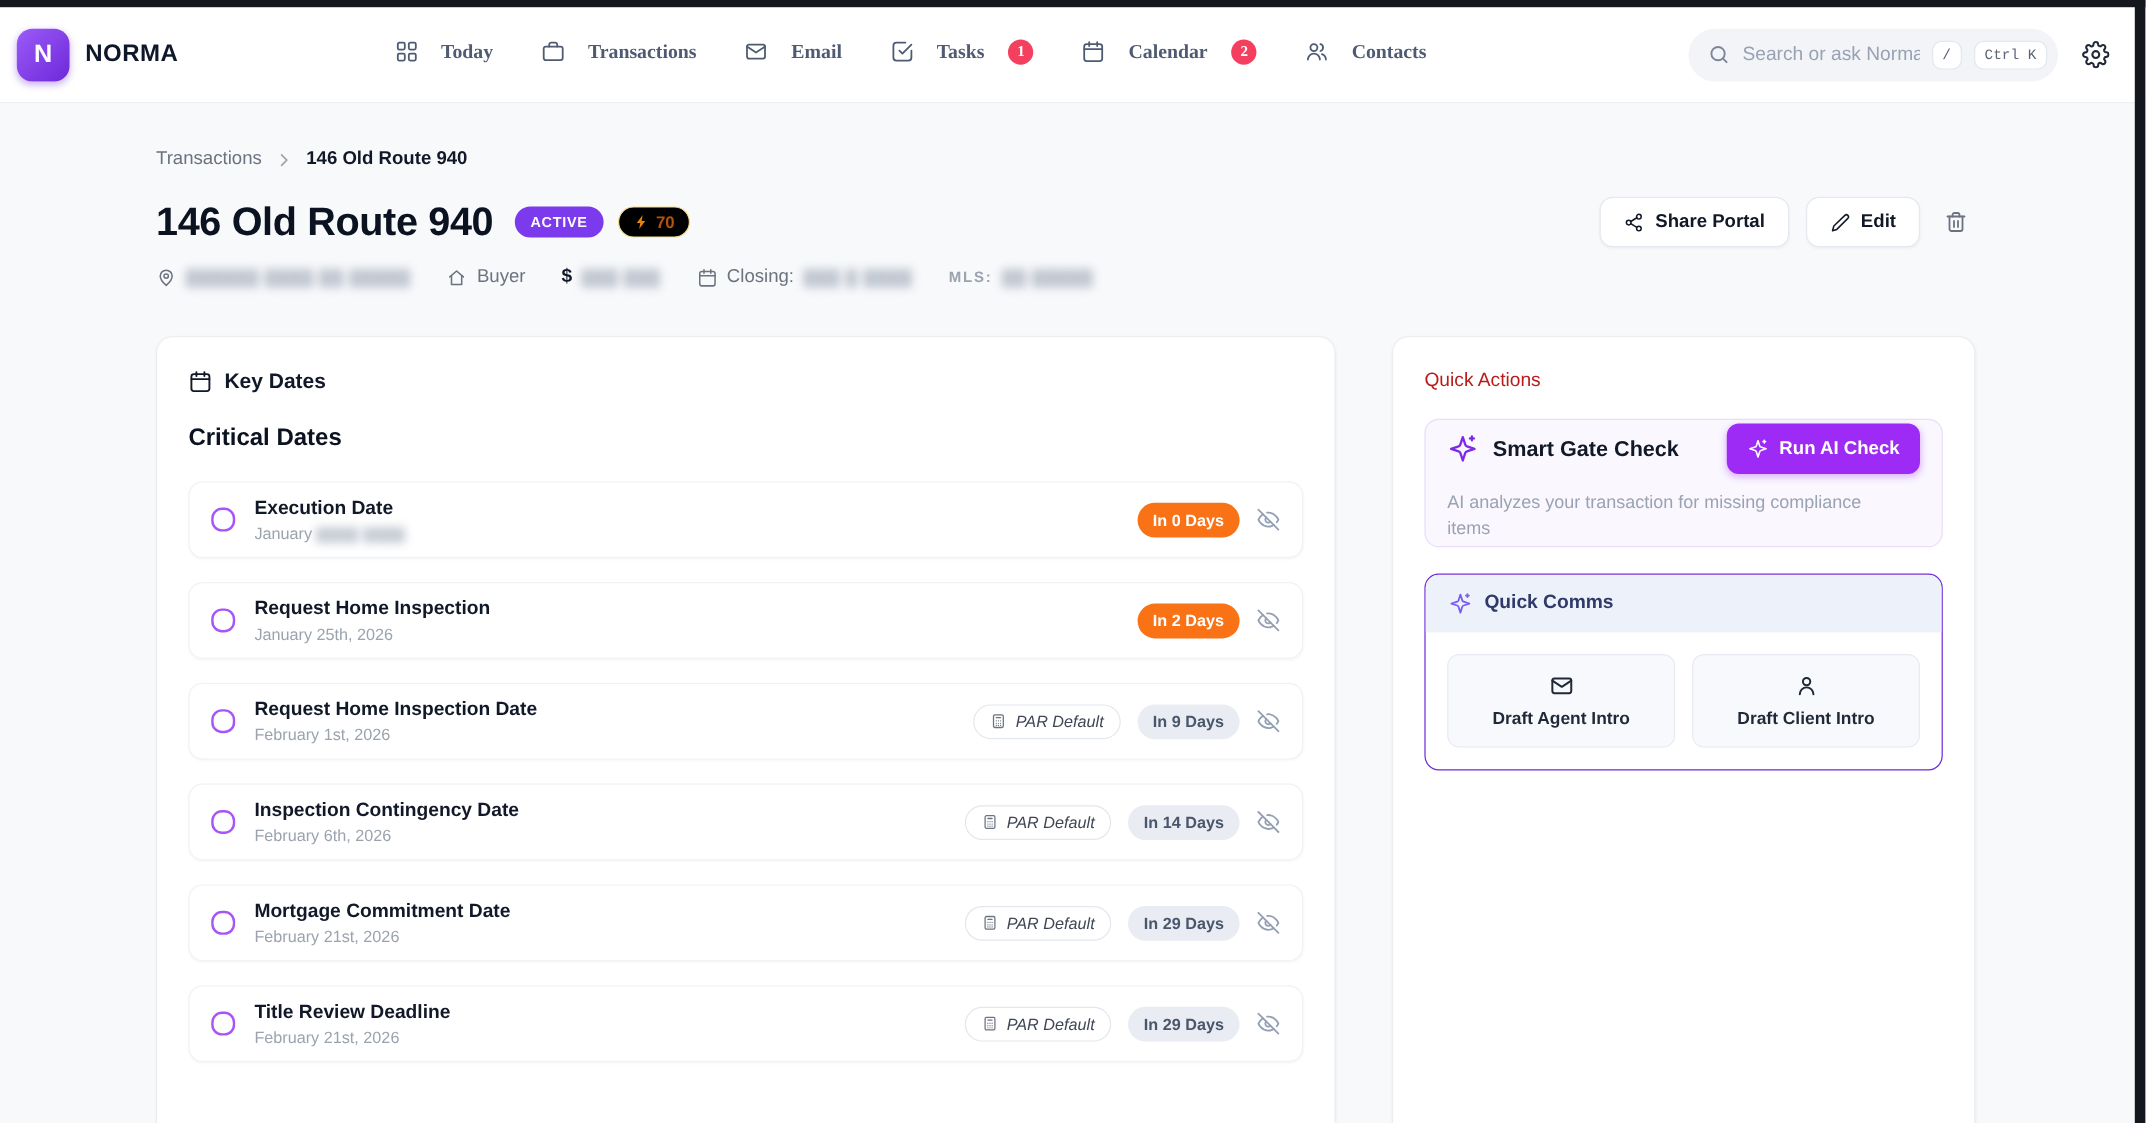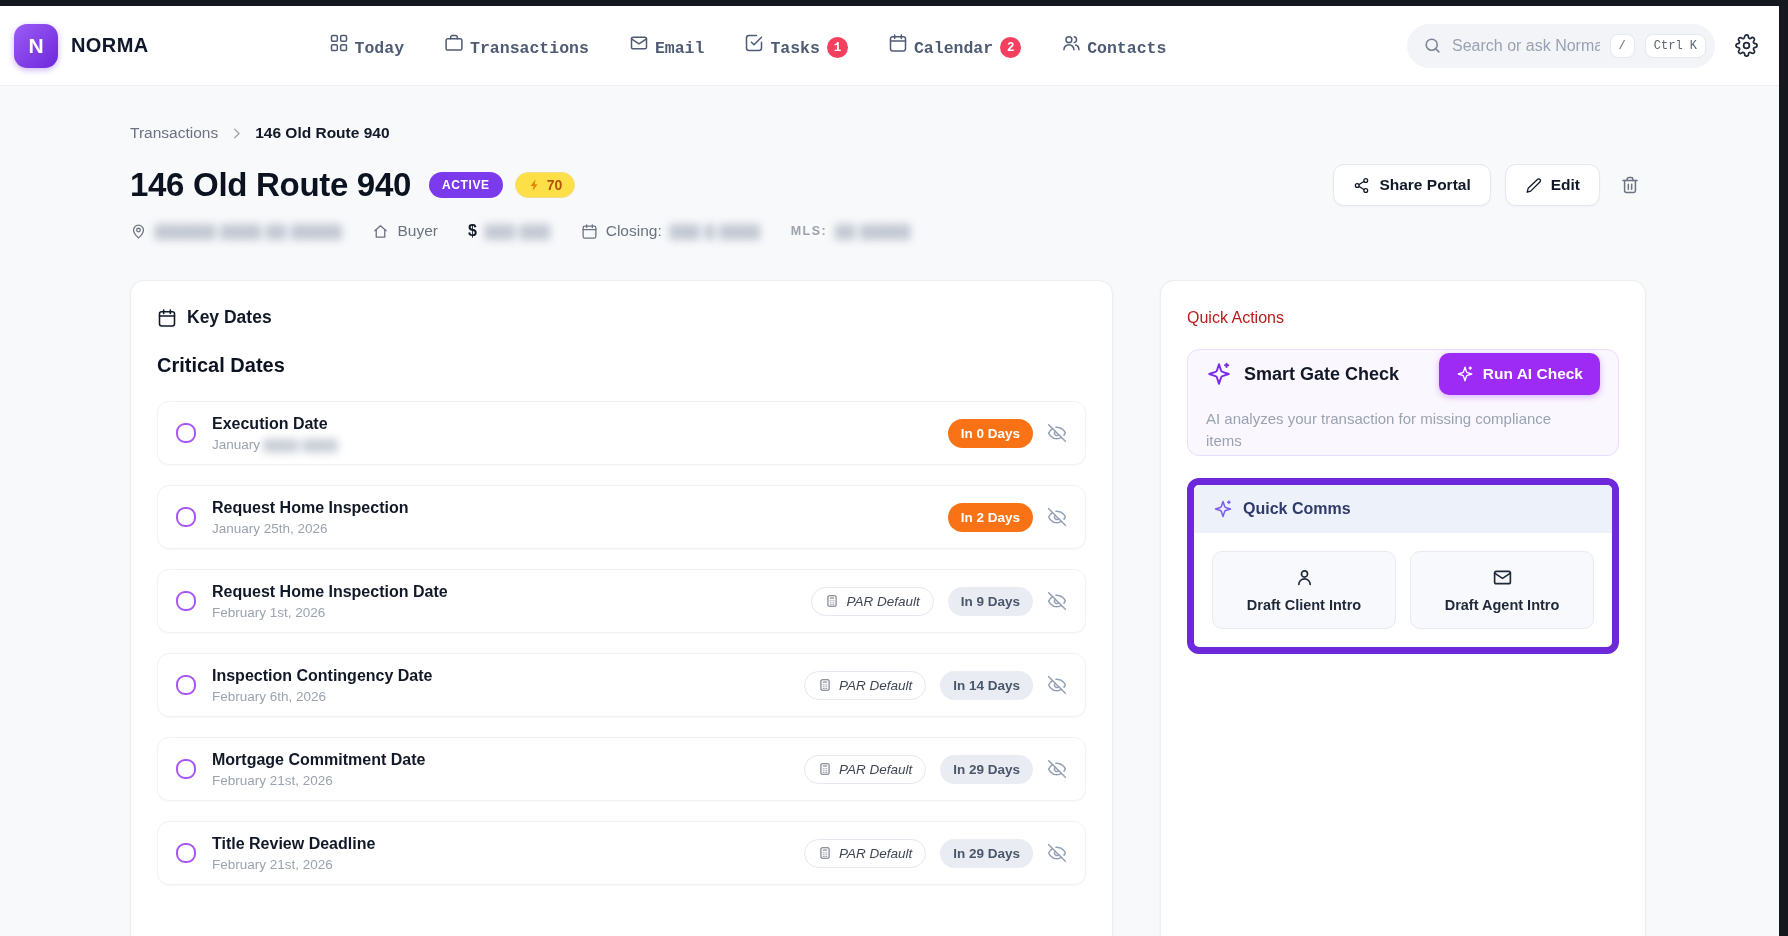--- a/index.html
+++ b/index.html
@@ -11,22 +11,22 @@
 
   
   .header { margin-top:6px; height:80px; background:#ffffff; border-bottom:1px solid #edeff3;
             display:flex; align-items:center; padding:0 30px 0 14px; }
   .logo-box { width:44px; height:44px; border-radius:13px; background:linear-gradient(135deg,#9b5bf7,#6d28d9);
               display:grid; place-items:center; color:#fff; font-size:21px; font-weight:800;
               box-shadow:0 2px 6px rgba(109,40,217,.35); }
   .brand-name { font-size:20px; font-weight:800; letter-spacing:.4px; color:#0f172a; margin-left:13px; }
 
   .nav { display:flex; align-items:center; gap:40px; margin-left:180px; margin-right:auto; }
-  .nav-item { display:flex; align-items:flex-end; gap:6px; color:#4e5b73; font-size:16.5px; font-weight:600;
-              background:none; border:none; cursor:pointer; font-family:Liberation Mono, monospace; }
+  .nav-item { display:flex; align-items:flex-start; gap:19px; color:#4e5b73; font-size:16.5px; font-weight:600;
+              background:none; border:none; cursor:pointer; font-family:Liberation Serif, serif; }
   .nav-item svg { width:20px; height:20px; }
   .nav-badge { background:#f43f5e; color:#fff; min-width:21px; height:21px; border-radius:50%;
                display:grid; place-items:center; font-size:12.5px; font-weight:700; padding:0 5px; margin-left:1px; }
 
   .search-pill { display:flex; align-items:center; gap:10px; background:#f2f4f8; border-radius:999px;
                  height:44px; padding:0 9px 0 16px; width:308px; }
   .search-pill svg { width:19px; height:19px; color:#7c8699; flex:none; }
   .search-input { border:none; background:transparent; outline:none; flex:1; min-width:0;
                   font-size:16px; color:#334155; font-family:inherit; }
   .search-input::placeholder { color:#99a2b2; }
@@ -39,21 +39,21 @@
   .content { padding:0 142px 0 130px; }
   .breadcrumb { margin-top:38px; display:flex; align-items:center; gap:11px; font-size:15.5px; }
   .crumb-parent { color:#6b7280; cursor:pointer; }
   .crumb-sep { color:#9ca3af; display:flex; } .crumb-sep svg { width:15px; height:15px; }
   .crumb-current { color:#111827; font-weight:700; }
 
   .title-row { margin-top:22px; display:flex; align-items:center; }
   .page-title { font-size:33px; font-weight:800; color:#0b1220; letter-spacing:-.3px; }
   .status-badge { margin-left:18px; background:#7c3aed; color:#fff; font-size:12px; font-weight:700;
                   letter-spacing:.6px; padding:6px 13px; border-radius:999px; }
-  .score-badge { margin-left:12px; display:flex; align-items:center; gap:5px; background:#fde047;
+  .score-badge { margin-left:12px; display:flex; align-items:center; gap:5px; background:#000000;
                  border:1px solid #f3dd8a; border-radius:999px; padding:4px 12px;
                  font-size:14px; font-weight:700; color:#b45309; }
   .score-badge svg { width:14px; height:14px; color:#e8830c; }
   .title-actions { margin-left:auto; display:flex; align-items:center; gap:14px; }
   .btn-outline { display:flex; align-items:center; gap:9px; background:#fff; border:1px solid #e5e8ee;
                  border-radius:11px; padding:11px 19px; font-size:15.5px; font-weight:600; color:#111827;
                  cursor:pointer; font-family:inherit; box-shadow:0 1px 2px rgba(16,24,40,.04); }
   .btn-outline svg { width:17px; height:17px; }
   .icon-btn { background:none; border:none; cursor:pointer; color:#6b7280; display:grid; place-items:center; padding:6px; }
   .icon-btn svg { width:20px; height:20px; }
@@ -98,21 +98,21 @@
   .smart-panel { margin-top:22px; background:#faf7fe; border:1px solid #eadcfb; border-radius:12px; padding:3px 18px; }
   .smart-row { display:flex; align-items:center; }
   .smart-row > svg { width:26px; height:26px; color:#7d2ae8; flex:none; }
   .smart-title { font-size:18px; font-weight:700; color:#111827; margin-left:12px; white-space:nowrap; }
   .run-btn { margin-left:auto; display:flex; align-items:center; gap:9px; background:#9d2bf5; color:#fff;
              border:none; border-radius:10px; padding:12px 17px; font-size:15.5px; font-weight:700;
              cursor:pointer; font-family:inherit; box-shadow:0 2px 6px rgba(157,43,245,.35); }
   .run-btn svg { width:18px; height:18px; }
   .smart-desc { margin-top:13px; font-size:15px; line-height:1.45; color:#9aa3b2; max-width:356px; }
 
-  .comms-card { margin-top:22px; border:7px solid #6d28d9; border-radius:12px; overflow:hidden; background:#fff; }
+  .comms-card { margin-top:22px; border:1px solid #6d28d9; border-radius:12px; overflow:hidden; background:#fff; }
   .comms-head { background:#edf1fa; padding:14px 19px; display:flex; align-items:center; gap:10px; }
   .comms-head svg { width:20px; height:20px; color:#7c5cf0; }
   .comms-title { font-size:16px; font-weight:700; color:#2f3a68; }
   .comms-body { padding:18px 18px; display:flex; gap:14px; }
   .comms-btn { flex:1; background:#f8f9fc; border:1px solid #e7eaf1; border-radius:10px; padding:15px 10px;
                display:flex; flex-direction:column; align-items:center; gap:9px; cursor:pointer; font-family:inherit; }
   .comms-btn svg { width:21px; height:21px; color:#1f2937; }
   .comms-btn span { font-size:14.5px; font-weight:600; color:#1f2937; }
 
   .scan-drop { margin-top:22px; border:2px dashed #ccd4e0; border-radius:14px; padding:38px 20px 42px;
@@ -477,31 +477,31 @@
         <div class="comms-head">
           <svg viewBox="0 0 24 24" fill="none" stroke="currentColor" stroke-width="1.8" stroke-linecap="round" stroke-linejoin="round">
               <path d="M12 3l1.9 5.8a2 2 0 0 0 1.3 1.3L21 12l-5.8 1.9a2 2 0 0 0-1.3 1.3L12 21l-1.9-5.8a2 2 0 0 0-1.3-1.3L3 12l5.8-1.9a2 2 0 0 0 1.3-1.3L12 3z"></path>
               <path d="M19 2.5v3M17.5 4h3"></path>
             </svg>
           <span class="comms-title">Quick Comms</span>
         </div>
         <div class="comms-body">
           <button class="comms-btn">
             <svg viewBox="0 0 24 24" fill="none" stroke="currentColor" stroke-width="1.9" stroke-linecap="round" stroke-linejoin="round">
+                <rect x="3" y="5" width="18" height="14" rx="2"></rect>
+                <path d="m3 7 9 6 9-6"></path>
+              </svg>
+            <span>Draft Agent Intro</span>
+          </button>
+          <button class="comms-btn">
+            <svg viewBox="0 0 24 24" fill="none" stroke="currentColor" stroke-width="1.9" stroke-linecap="round" stroke-linejoin="round">
                 <circle cx="12" cy="8" r="3.5"></circle>
                 <path d="M5.5 20c0-3.6 2.9-6.5 6.5-6.5s6.5 2.9 6.5 6.5"></path>
               </svg>
             <span>Draft Client Intro</span>
           </button>
-          <button class="comms-btn">
-            <svg viewBox="0 0 24 24" fill="none" stroke="currentColor" stroke-width="1.9" stroke-linecap="round" stroke-linejoin="round">
-                <rect x="3" y="5" width="18" height="14" rx="2"></rect>
-                <path d="m3 7 9 6 9-6"></path>
-              </svg>
-            <span>Draft Agent Intro</span>
-          </button>
         </div>
       </div>
 
     </div>
 
   </div>
 </div>
 
 </body></html>

